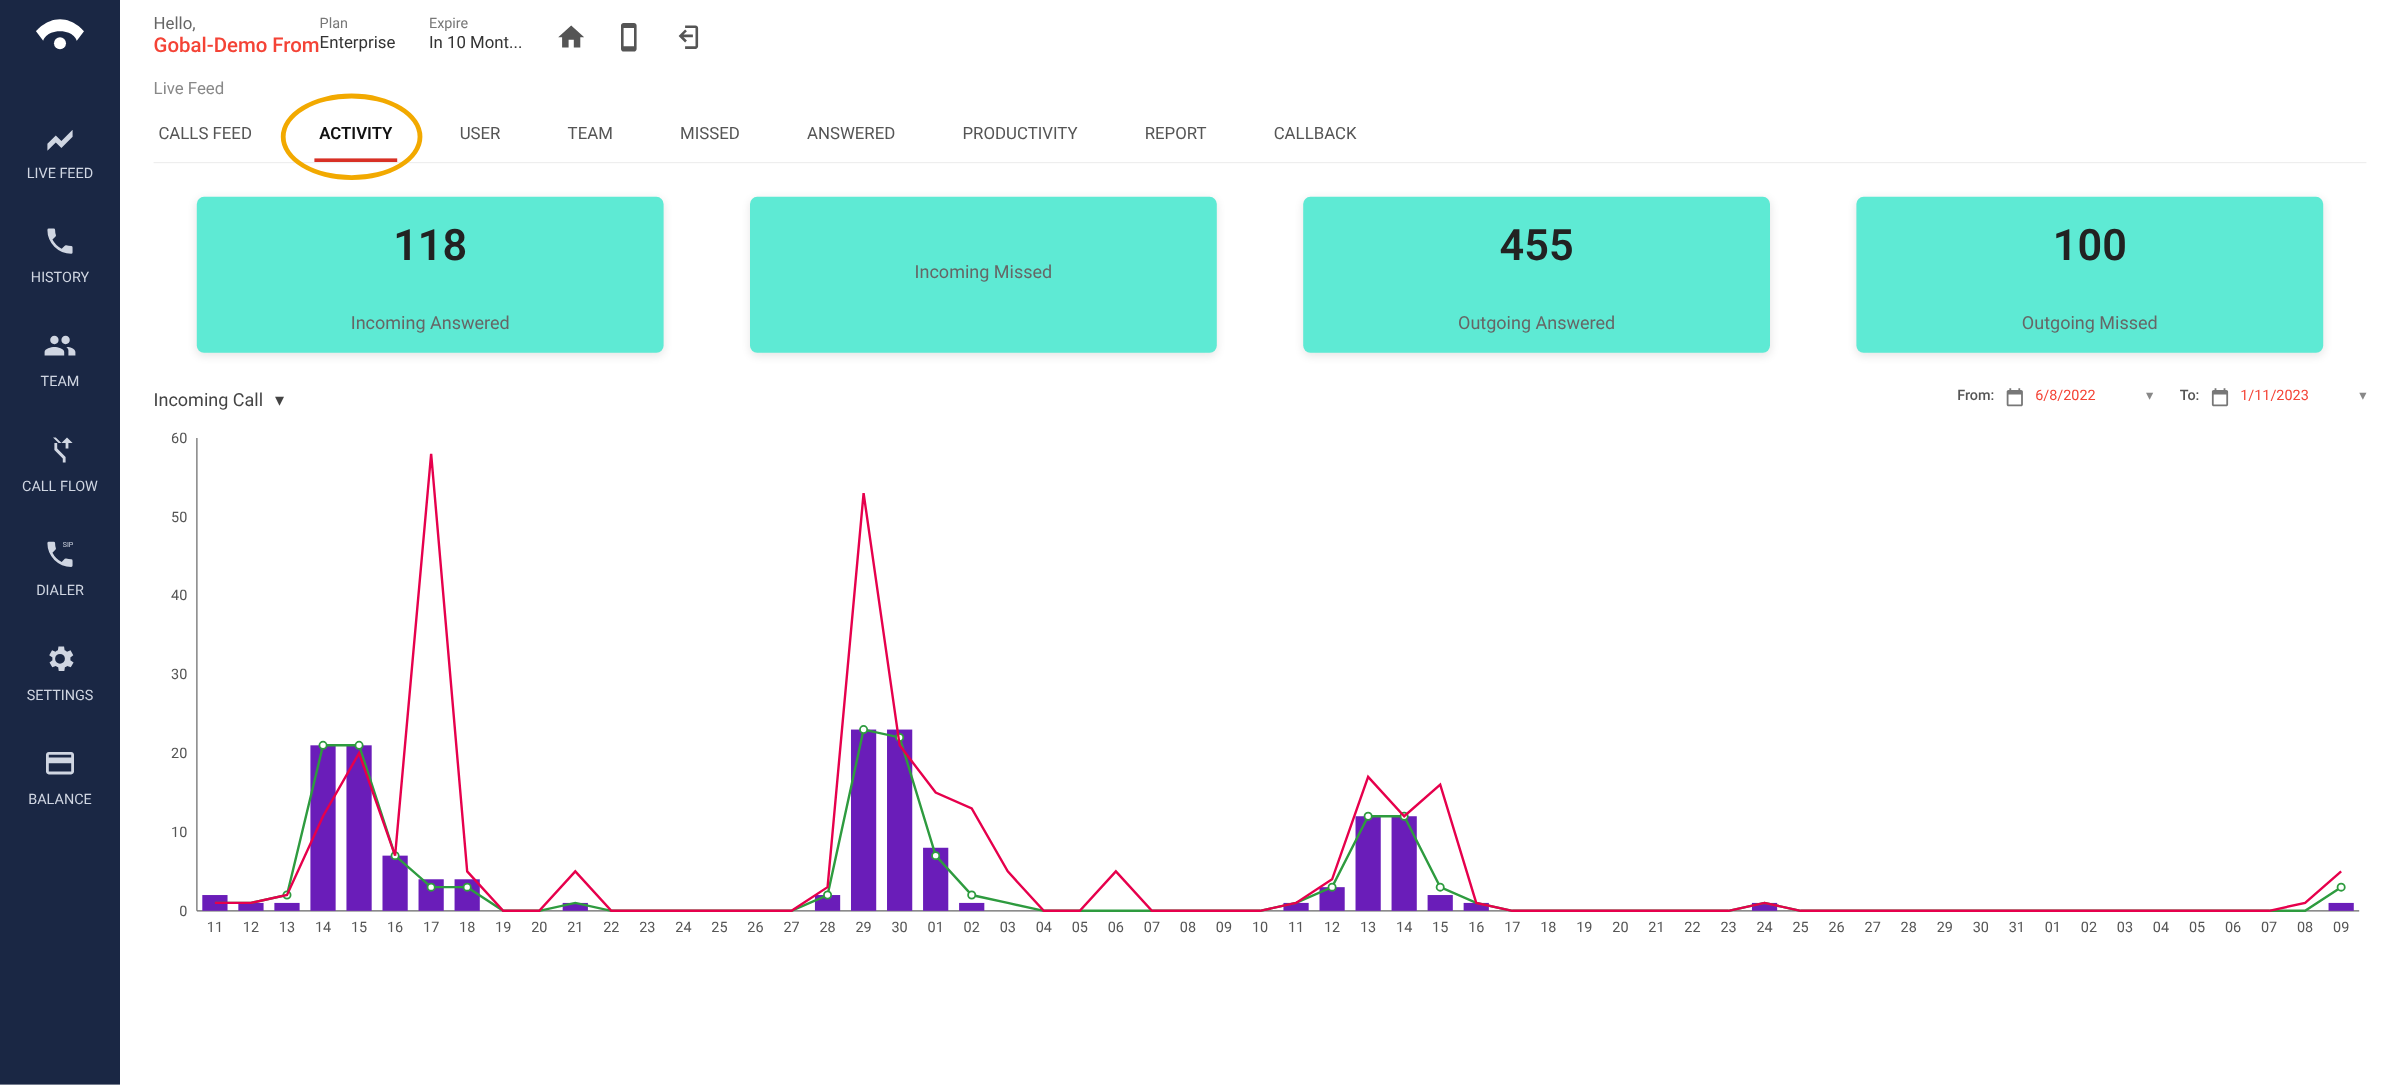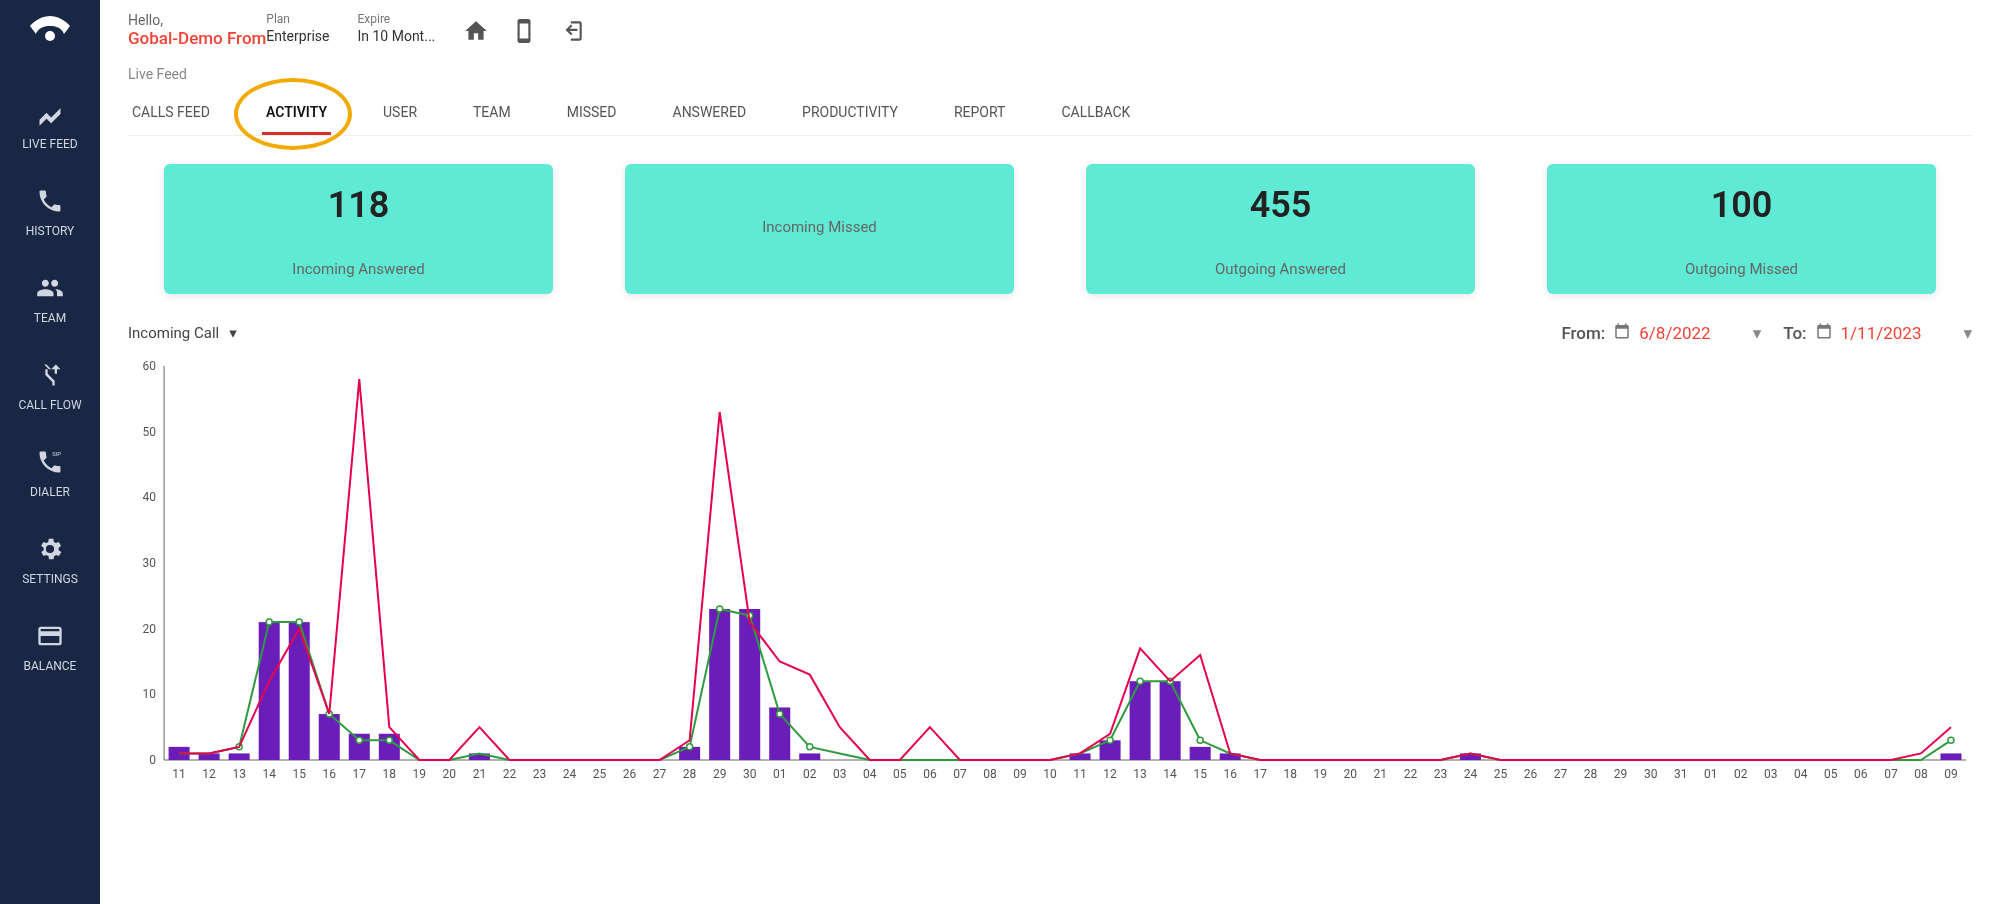--- a/index.html
+++ b/index.html
@@ -117,23 +117,22 @@
     gap: 47px;
   }
   .dropdown {
     display: inline-flex;
     align-items: center;
     gap: 10px;
     cursor: pointer;
   }
   .date-group {
     display: flex;
-    align-items: center;
     gap: 8px;
-    font-size: 17px;
+    font-size: 12px;
   }
   .date-group .lbl { color: #555; font-weight: 500; }
   .date-group .date-val { color: var(--accent); }
   .date-group .cal { color: #777; }
 
   
   .chart-wrap { margin-top: 14px; }
   svg.chart { width: 100%; height: 430px; }
   .axis-text { font-size: 12px; fill: #555; }
   .axis-line { stroke: #666; stroke-width: 1; }

